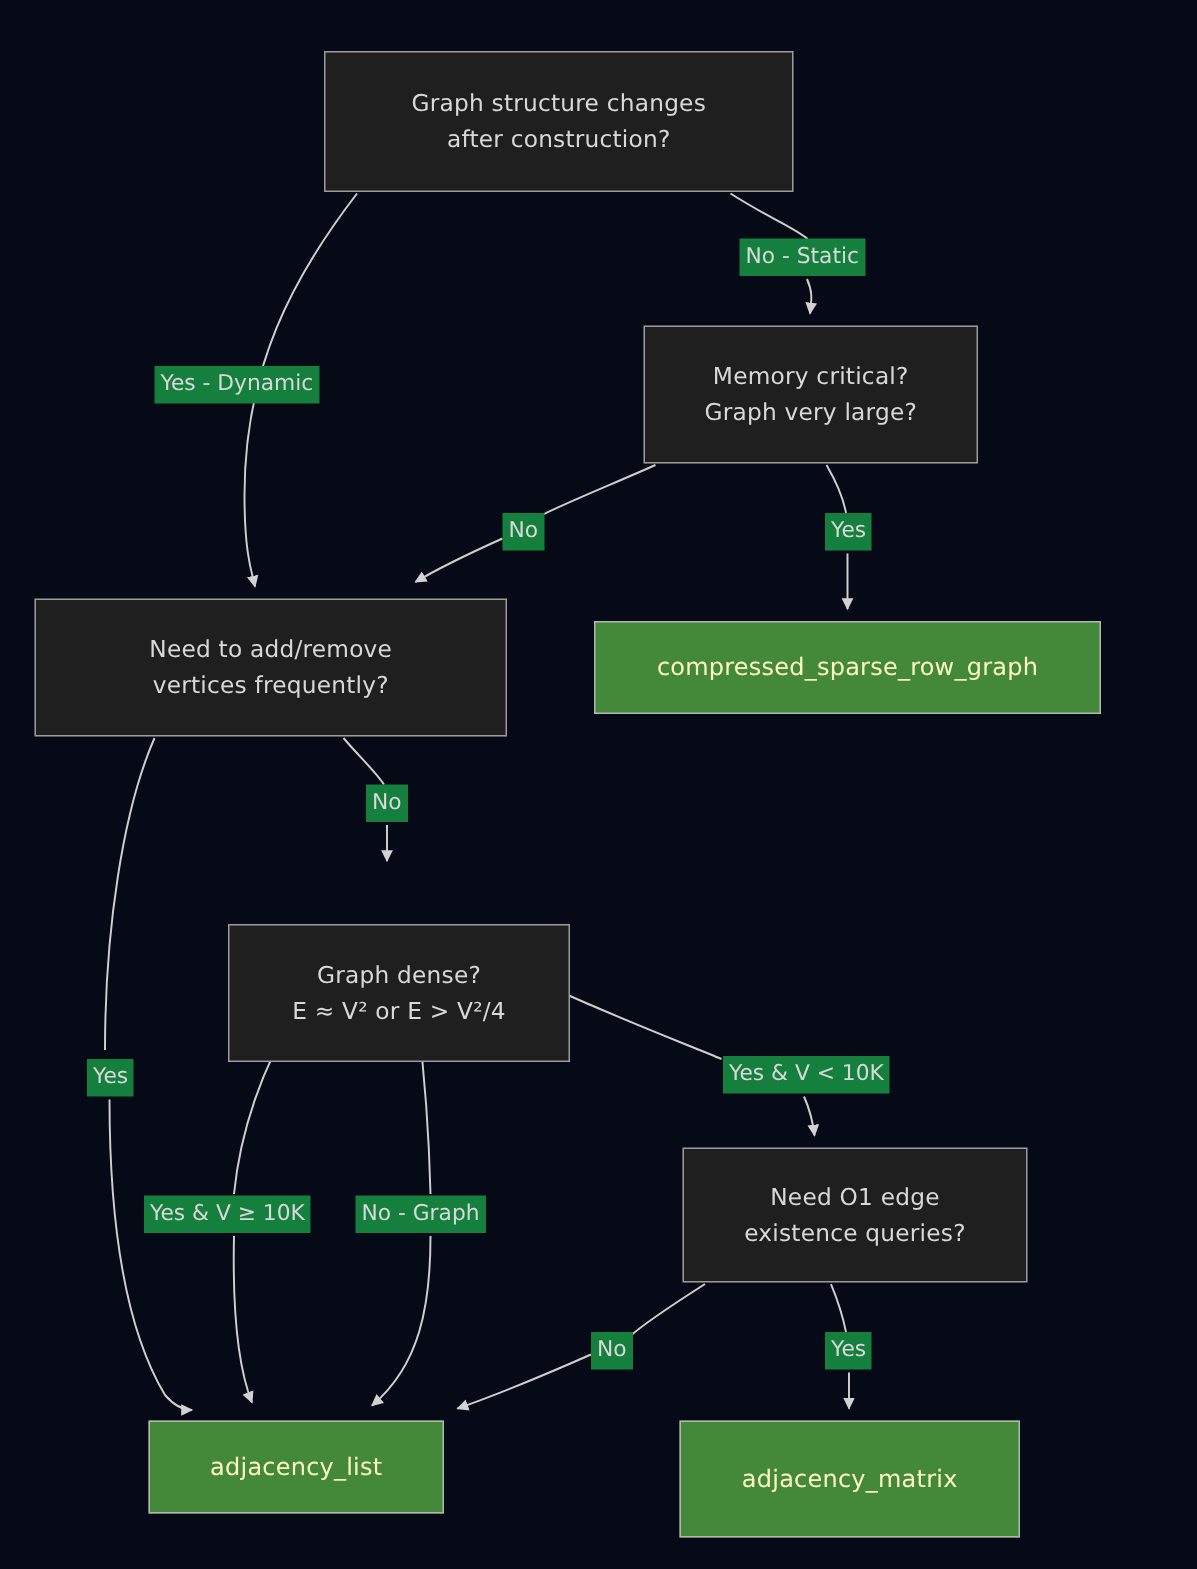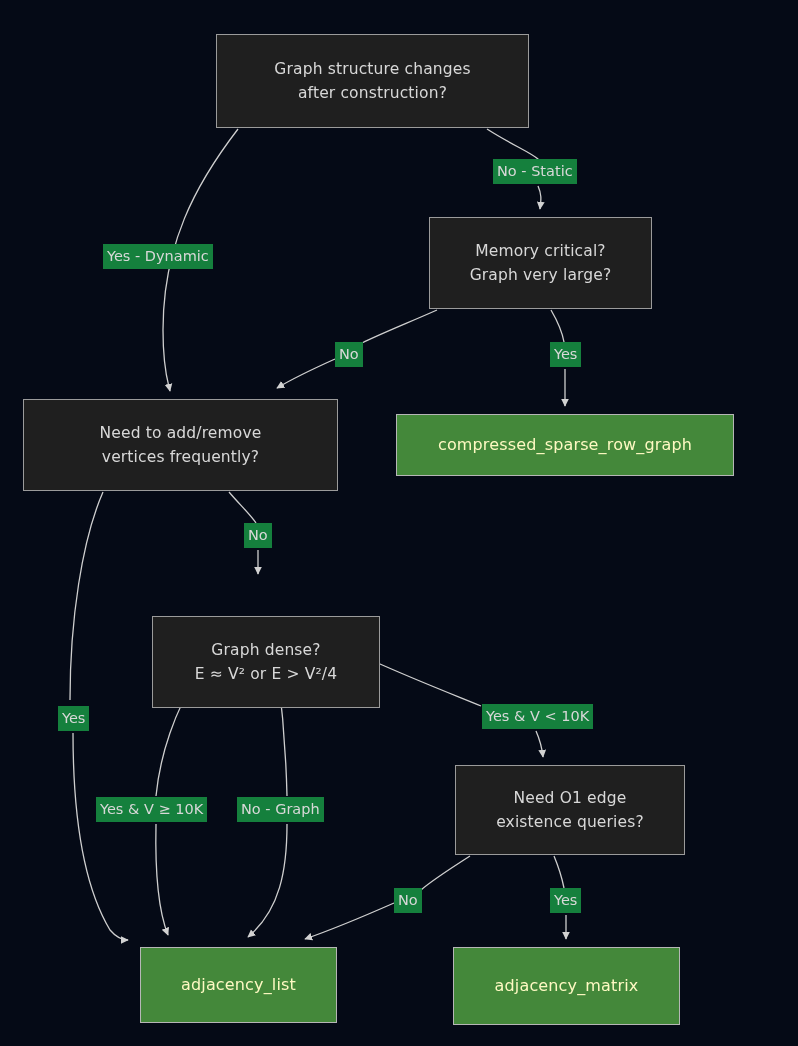--- a/index.html
+++ b/index.html
@@ -134,21 +134,21 @@
   <div class="node decision" style="left:152px; top:582px; width:228px; height:92px;margin-top:34px;">
     <span class="line">Graph dense?</span>
     <span class="line">E ≈ V² or E &gt; V²/4</span>
   </div>
 
   <div class="node decision" style="left:428px; top:765px; width:230px; height:90px;margin-left:27px;">
     <span class="line">Need O1 edge</span>
     <span class="line">existence queries?</span>
   </div>
 
-  <div class="node terminal" style="left:99px; top:947px; width:197px; height:76px;margin-left:41px;">
+  <div class="node terminal" style="left:99px; top:947px; width:197px; height:62px;">
     <span class="line">adjacency_list</span>
   </div>
 
   <div class="node terminal" style="left:453px; top:947px; width:227px; height:78px;">
     <span class="line">adjacency_matrix</span>
   </div>
 
   <div class="edge-label" style="left:493px; top:159px;">No - Static</div>
   <div class="edge-label" style="left:103px; top:244px;">Yes - Dynamic</div>
   <div class="edge-label" style="left:335px; top:342px;">No</div>

